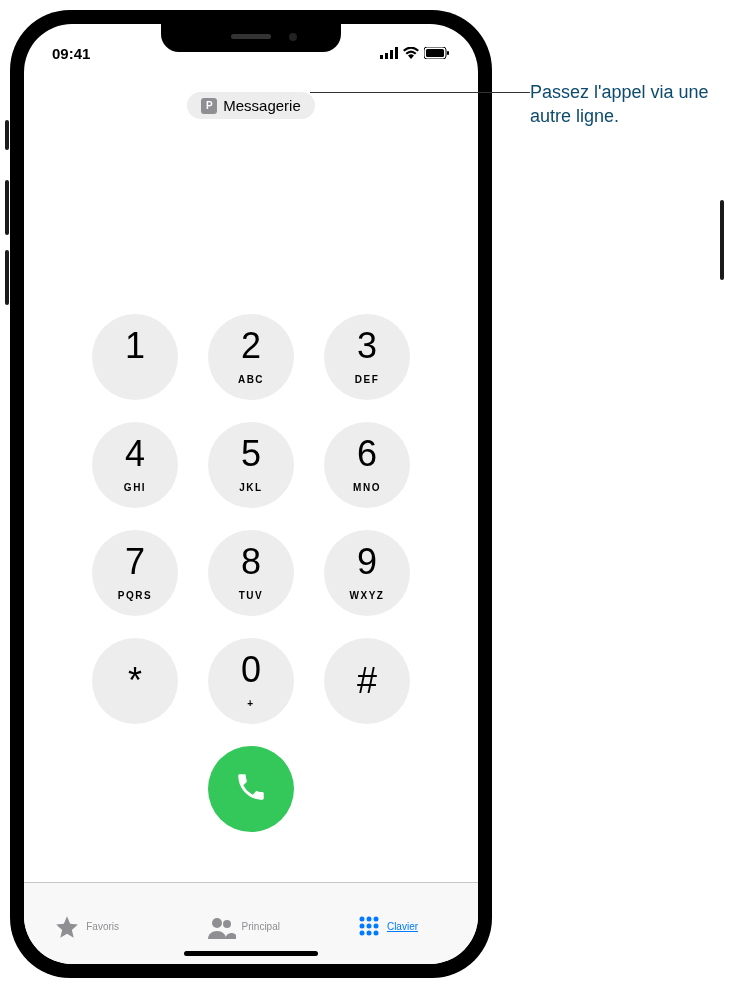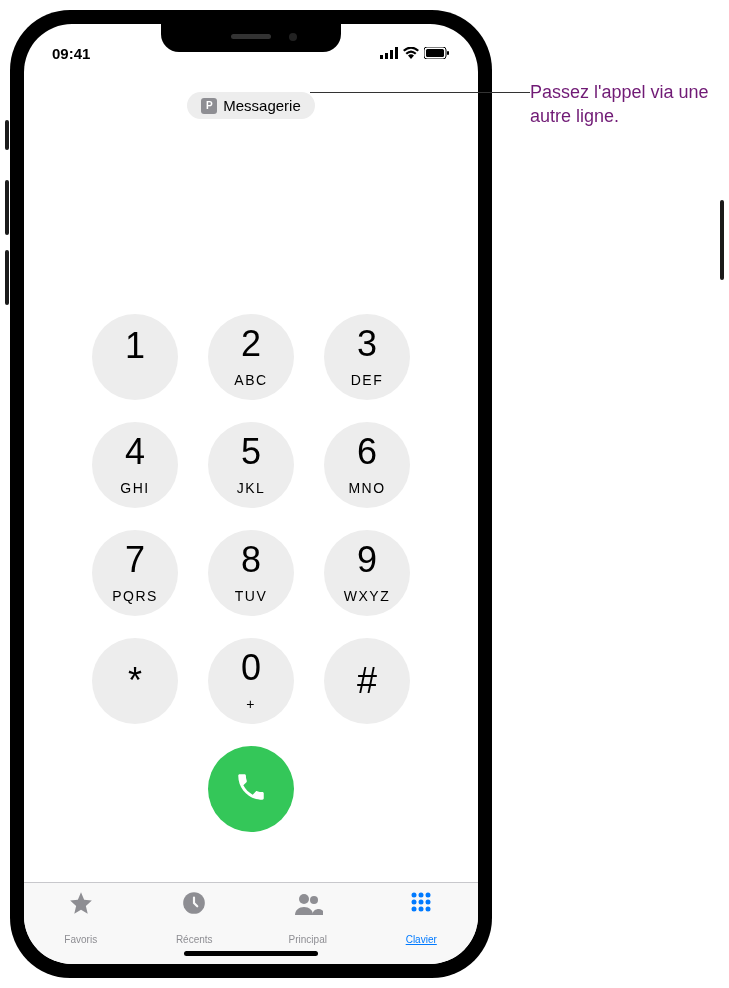--- a/index.html
+++ b/index.html
@@ -136,22 +136,22 @@
       cursor: pointer;
       user-select: none;
     }
     .key-digit {
       font-size: 36px;
       font-weight: 400;
       line-height: 1;
       color: #000;
     }
     .key-letters {
-      font-size: 14px;
-      font-weight: 400;
+      font-size: 10px;
+      font-weight: 700;
       letter-spacing: 1.5px;
       color: #000;
       margin-top: 10px;
       min-height: 12px;
     }
     .key-symbol { font-size: 36px; line-height: 1; color: #000; }
     .call-button {
       width: 86px;
       height: 86px;
       border-radius: 50%;
@@ -170,23 +170,23 @@
       right: 0;
       height: 82px;
       border-top: 0.5px solid #c8c8cc;
       background: #f8f8f8;
       display: flex;
       justify-content: space-around;
       padding-top: 6px;
     }
     .tab-item {
       display: flex;
-      flex-direction: column;
-      align-items: center;
-      gap: 17px;
+      flex-direction: row;
+      align-items: center;
+      gap: 6px;
       width: 20%;
       cursor: pointer;
     }
     .tab-icon { height: 28px; display: flex; align-items: center; justify-content: center; }
     .tab-label { font-size: 10px; color: #8e8e93; }
     .tab-item.active .tab-label { color: #007aff; text-decoration: underline; }
     .home-indicator {
       position: absolute;
       bottom: 8px;
       left: 50%;
@@ -197,21 +197,21 @@
       border-radius: 3px;
     }
 
     .callout {
       position: absolute;
       left: 530px;
       top: 80px;
       width: 190px;
       font-size: 18px;
       line-height: 1.35;
-      color: #701a75;
+      color: #0c4a6e;
     }
     .callout-line {
       position: absolute;
       left: 310px;
       top: 92px;
       width: 220px;
       height: 1px;
       background: #333;
     }
   </style>
@@ -319,29 +319,20 @@
     </div>
 
     <div class="tab-bar">
       <div class="tab-item">
         <span class="tab-icon">
           <svg width="26" height="26" viewBox="0 0 24 24">
               <path fill="#8e8e93" d="M12 2l2.9 6.9L22 9.8l-5.5 4.9L18.2 22 12 18.3 5.8 22l1.7-7.3L2 9.8l7.1-.9z"></path>
             </svg>
         </span>
         <span class="tab-label">Favoris</span>
-      </div>
-      <div class="tab-item">
-        <span class="tab-icon">
-          <svg width="26" height="26" viewBox="0 0 24 24">
-              <circle cx="12" cy="12" r="10" fill="#8e8e93"></circle>
-              <path stroke="#f8f8f8" stroke-width="2" stroke-linecap="round" fill="none" d="M12 7v5l3 3"></path>
-            </svg>
-        </span>
-        <span class="tab-label">Récents</span>
       </div>
       <div class="tab-item">
         <span class="tab-icon">
           <svg width="30" height="26" viewBox="0 0 30 24">
               <circle cx="11" cy="8" r="5" fill="#8e8e93"></circle>
               <path fill="#8e8e93" d="M2 24c0-5 4-8 9-8s9 3 9 8z"></path>
               <circle cx="21" cy="9" r="4" fill="#8e8e93"></circle>
               <path fill="#8e8e93" d="M19 24c1-4 3-6 7-6 2 0 3 1 4 2v4z"></path>
             </svg>
         </span>

